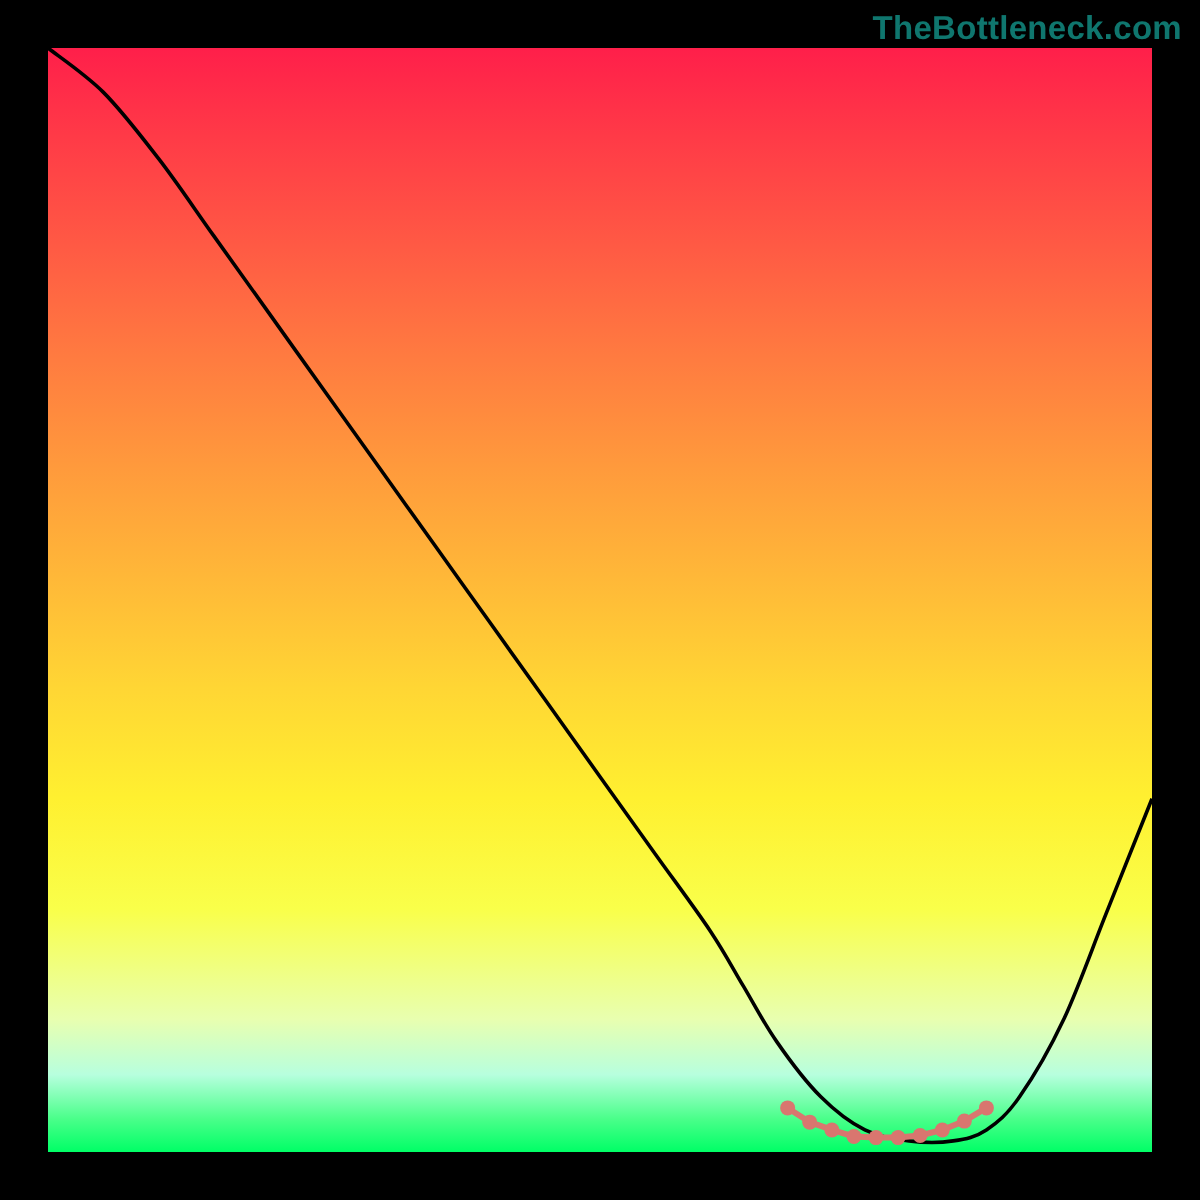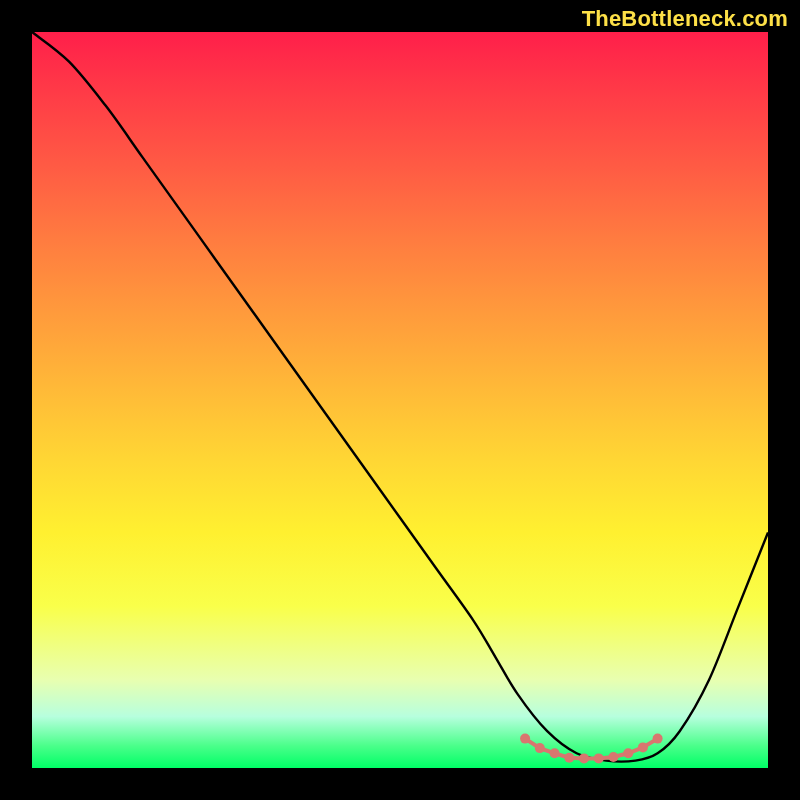--- a/index.html
+++ b/index.html
@@ -14,21 +14,21 @@
   .frame {
     position: relative;
     width: 800px;
     height: 800px;
     background: #000;
   }
   .watermark {
     position: absolute;
     top: 6px;
     right: 12px;
-    color: #fde047;
+    color: #0f766e;
     font-size: 22px;
     font-weight: 600;
     letter-spacing: 0.2px;
     z-index: 5;
     user-select: none;
   }
   .plot-area {
     position: absolute;
     left: 32px;
     top: 32px;

